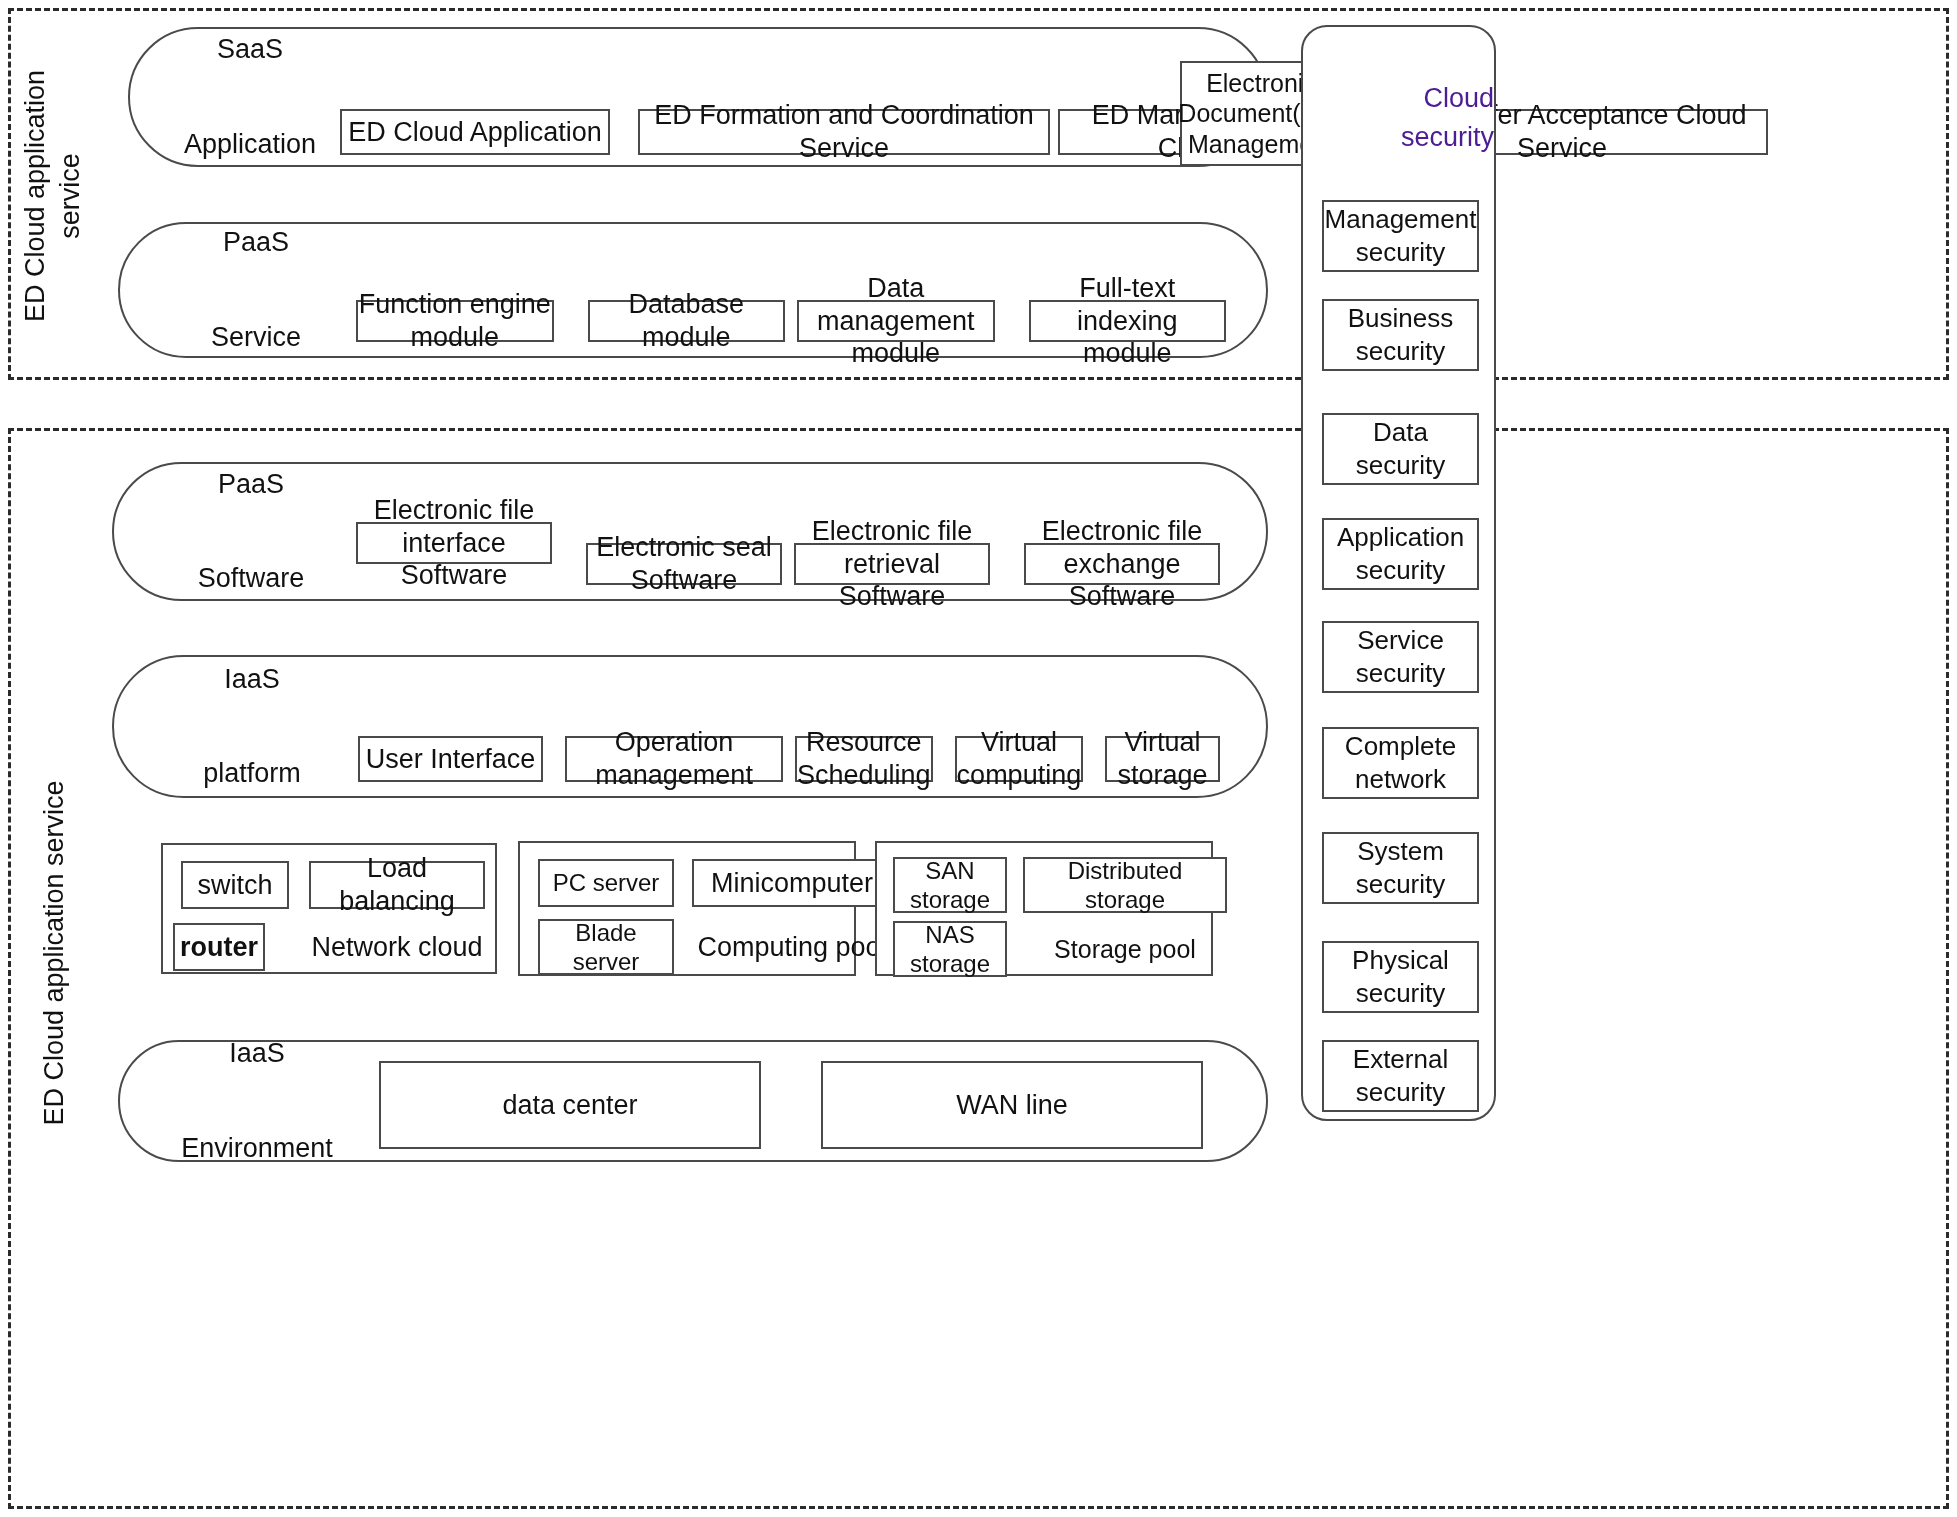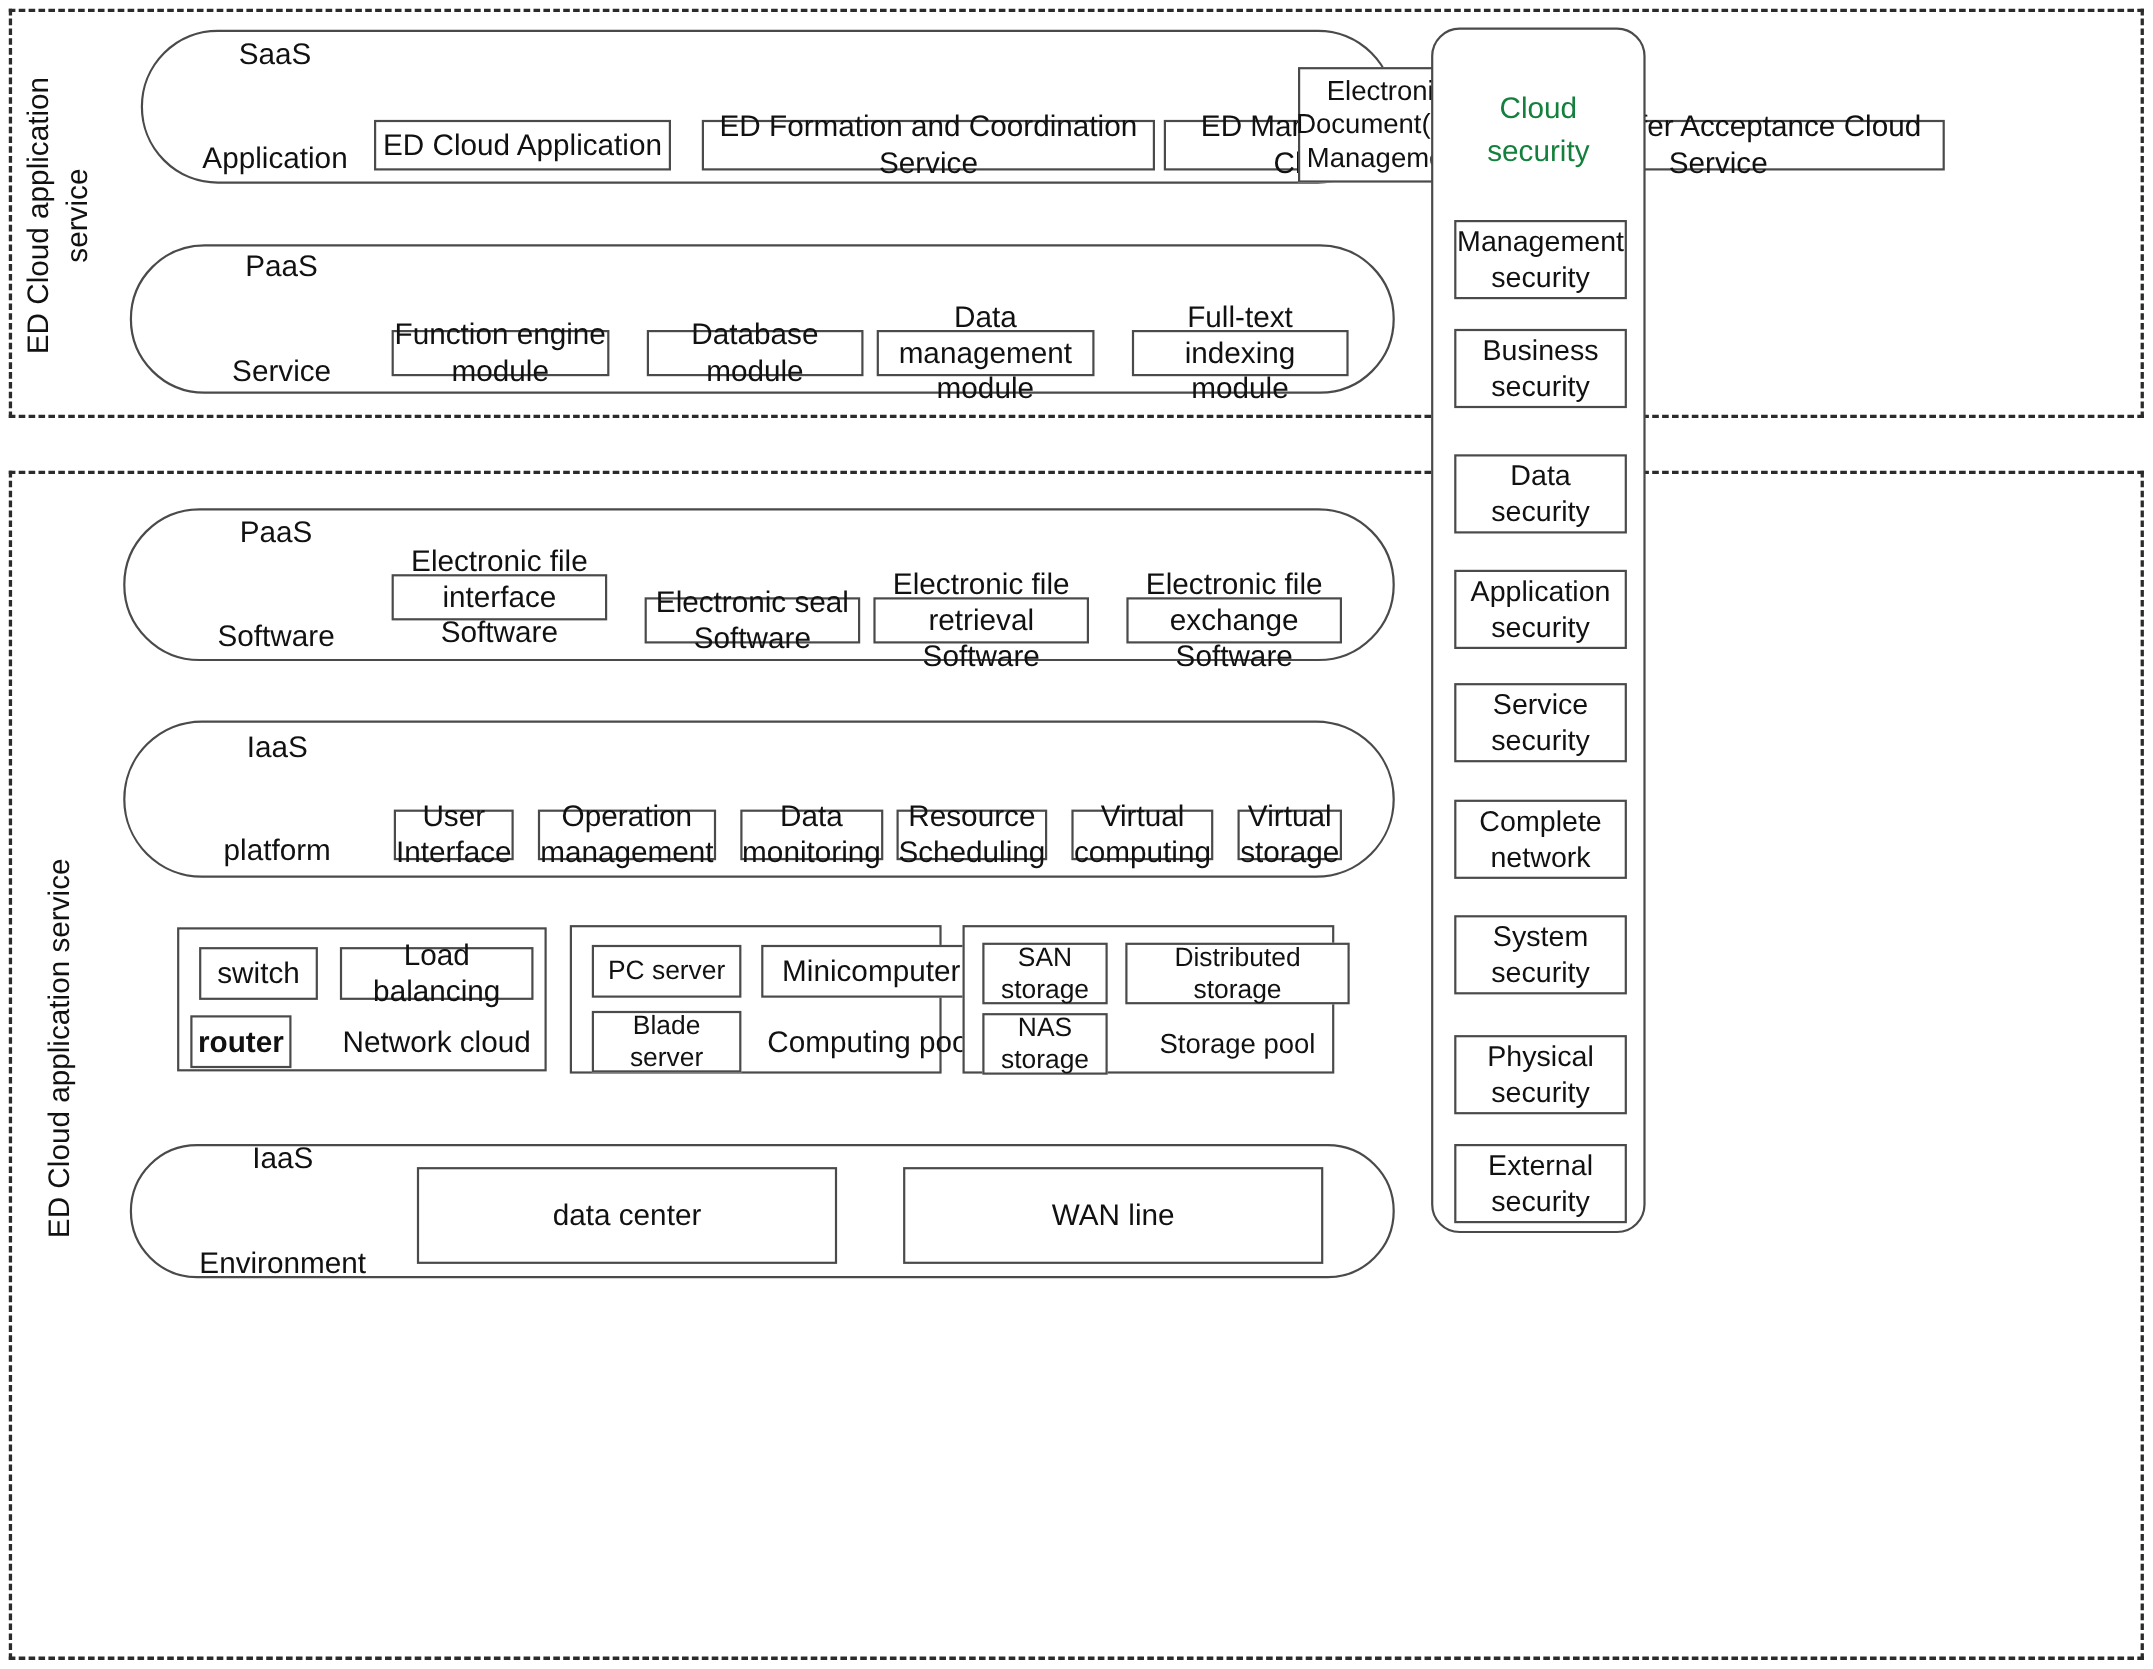--- a/index.html
+++ b/index.html
@@ -143,25 +143,25 @@
     position:absolute;
     left:1301px; top:25px; width:195px; height:1096px;
     box-sizing:border-box;
     border:2.4px solid #4a4a4a;
     border-radius:26px;
     background:#fff;
   }
   #sec-col-title{
     position:absolute;
     left:0; top:52px; width:100%;
-    text-align:center;
+    text-align:right;
     font-size:27px;
     line-height:1.45;
     white-space:pre-line;
-    color:#15803d;
+    color:#4c1d95;
   }
   .sec-item{
     position:absolute;
     left:19px; width:157px; height:72px;
     box-sizing:border-box;
     border:2.4px solid #4a4a4a;
     background:#fff;
     display:flex;align-items:center;justify-content:center;
     text-align:center;
     font-size:26px;
@@ -234,21 +234,20 @@
   </div>
 
   <div id="layer-iaas-plat" class="layer">
     <div class="layer-title" style="width:212px;margin-left:32px;">IaaS
 
 platform</div>
     <div class="layer-body" style="padding:14px 46px 14px 0;gap:12px;">
       <div class="layer-row" style="gap:22px;">
         <div class="cell" style="flex:1 1 0;height:46px;">User Interface</div>
         <div class="cell" style="flex:1.18 1 0;height:46px;">Operation management</div>
-        <div class="cell" style="flex:1.05 1 0;height:46px;">Data monitoring</div>
       </div>
       <div class="layer-row" style="gap:22px;">
         <div class="cell" style="flex:1 1 0;height:46px;">Resource Scheduling</div>
         <div class="cell" style="flex:1.18 1 0;height:46px;">Virtual computing</div>
         <div class="cell" style="flex:1.05 1 0;height:46px;">Virtual storage</div>
       </div>
     </div>
   </div>
 
   <div id="pool-net" class="pool">

